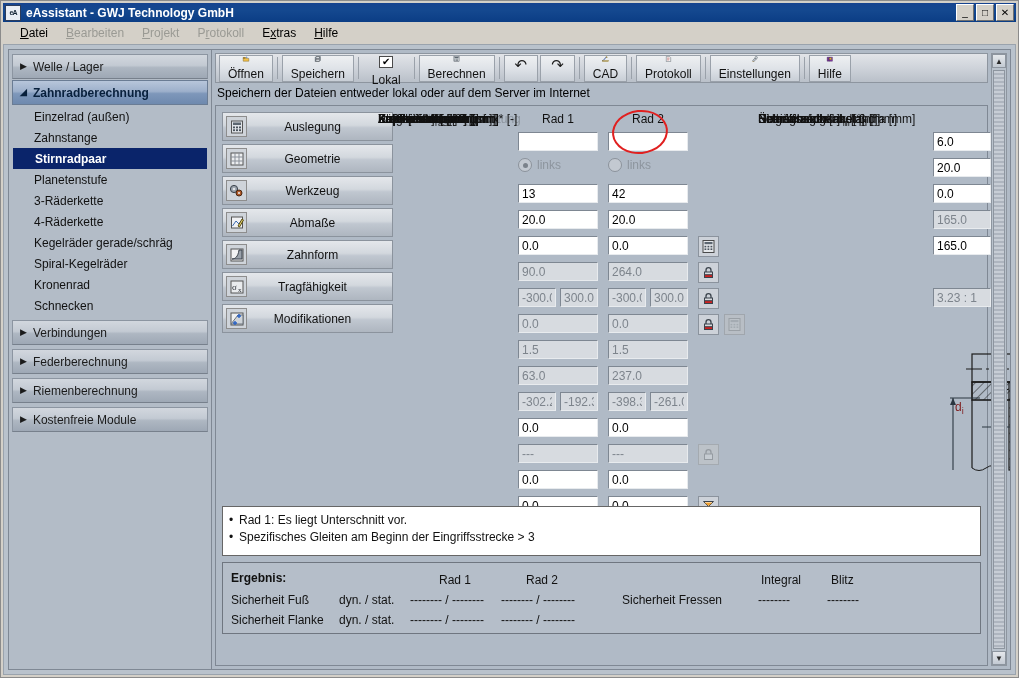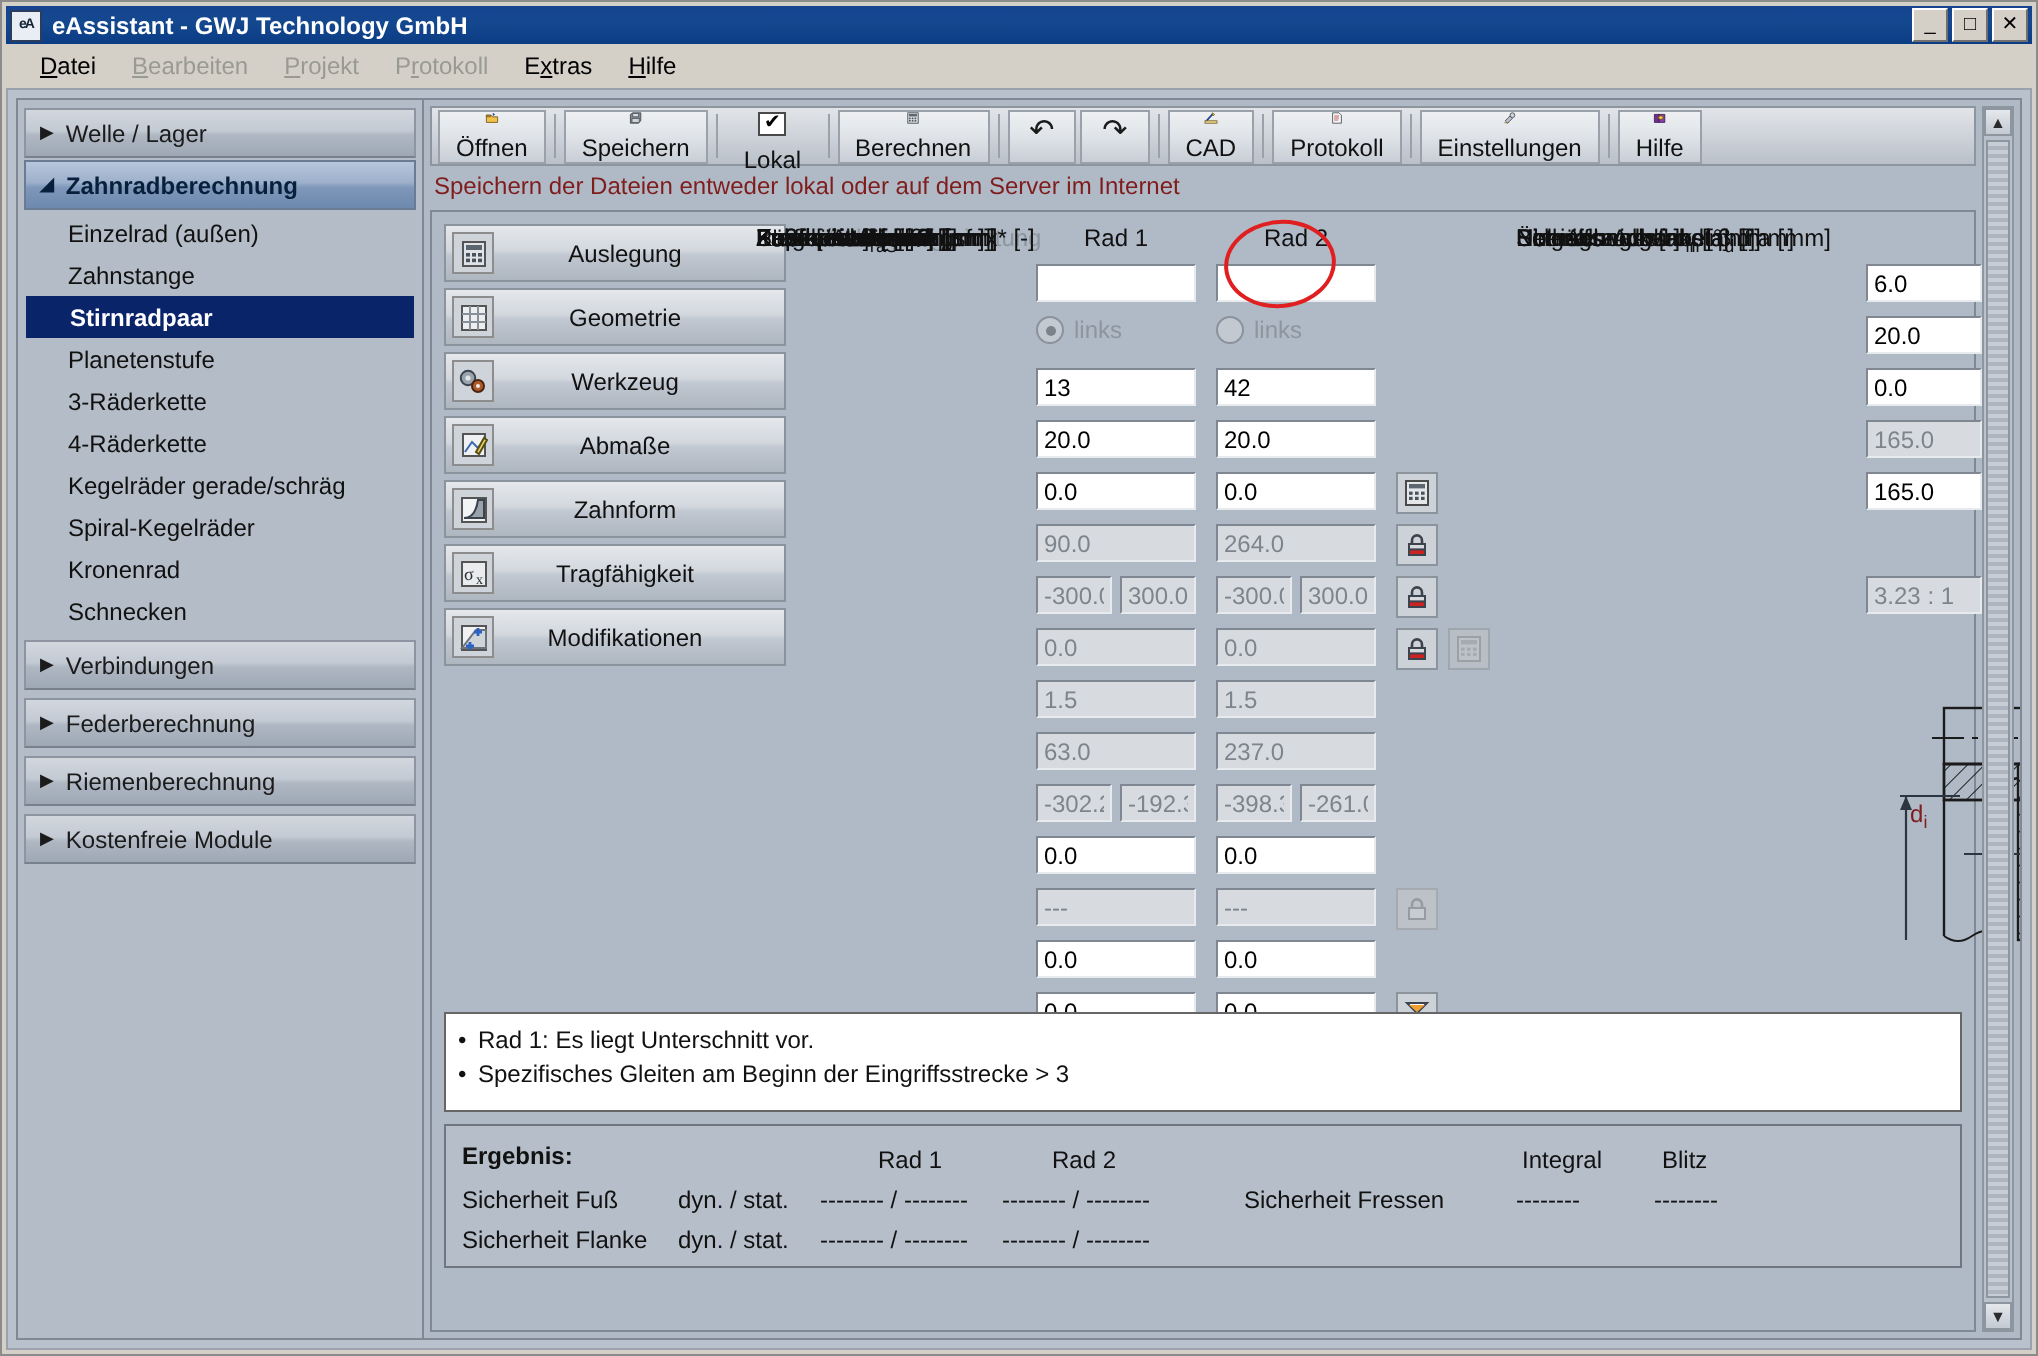--- a/index.html
+++ b/index.html
@@ -113,21 +113,21 @@
     font-size:10px;line-height:1;color:#000;
   }
   #redcircle{
     position:absolute;left:400px;top:60px;width:52px;height:40px;
     border:2.5px solid #e02020;border-radius:50%;
     pointer-events:none;z-index:30;
     transform:rotate(-6deg);
   }
   #hint{
     position:absolute;left:5px;top:36px;right:22px;height:17px;
-    font-size:12px;color:#7f1d1d;
+    font-size:12px;color:#000000;
   }
 
   
   #content{
     position:absolute;left:3px;top:55px;right:22px;bottom:3px;
     background:#b0bac6;
     border:1px solid #7f8894;
     box-sizing:border-box;
   }
   

